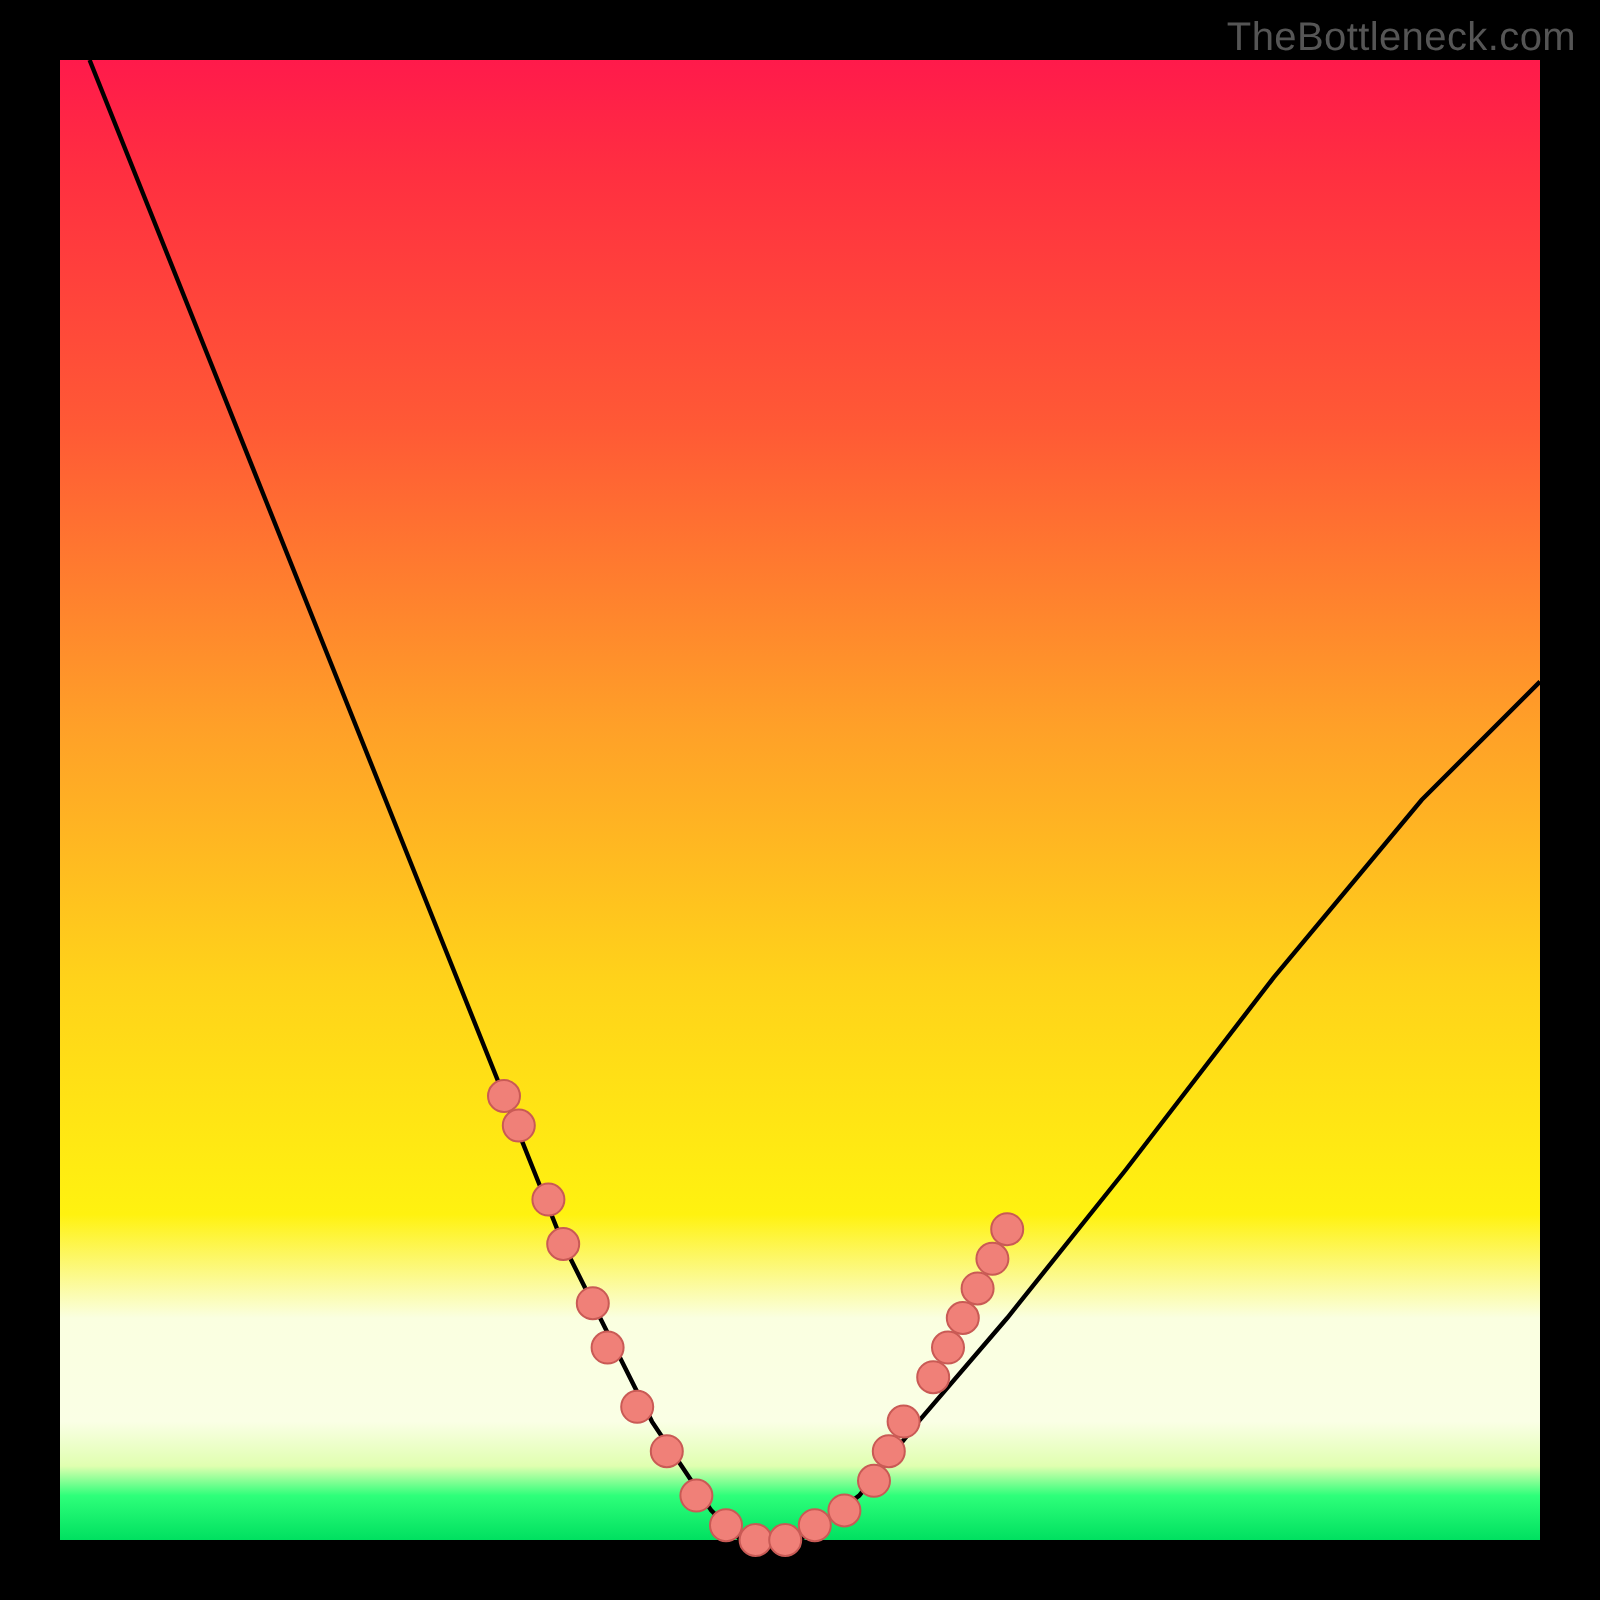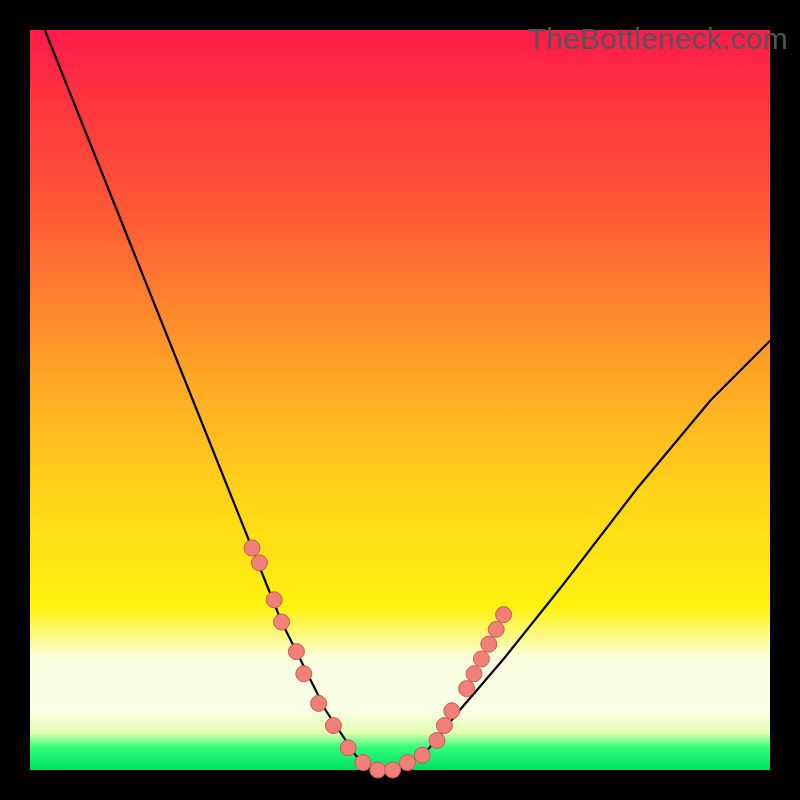--- a/index.html
+++ b/index.html
@@ -36,24 +36,24 @@
       #fff210 78%,
       #faffe0 85%,
       #faffe5 92%,
       #e0ffb0 95%,
       #2eff7a 97%,
       #00e060 100%
     );
   }
   .watermark {
     position: absolute;
-    top: 22px;
+    top: 8px;
     right: 12px;
     color: #555;
-    font-size: 30px;
+    font-size: 20px;
     font-weight: 400;
     letter-spacing: 0.2px;
     user-select: none;
   }
   svg.curve {
     position: absolute;
     left: 0;
     top: 0;
     width: 740px;
     height: 740px;

